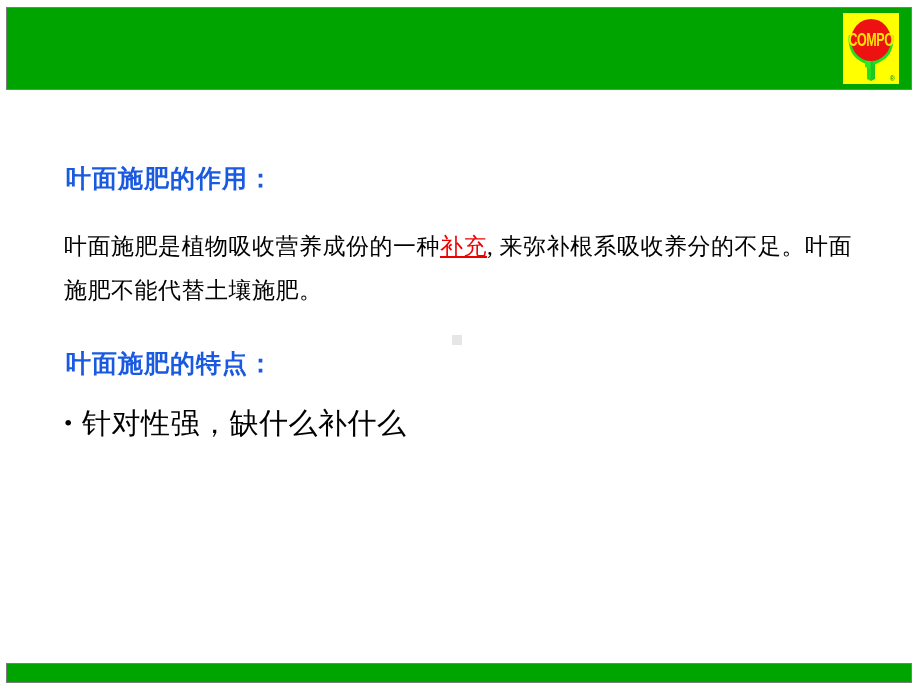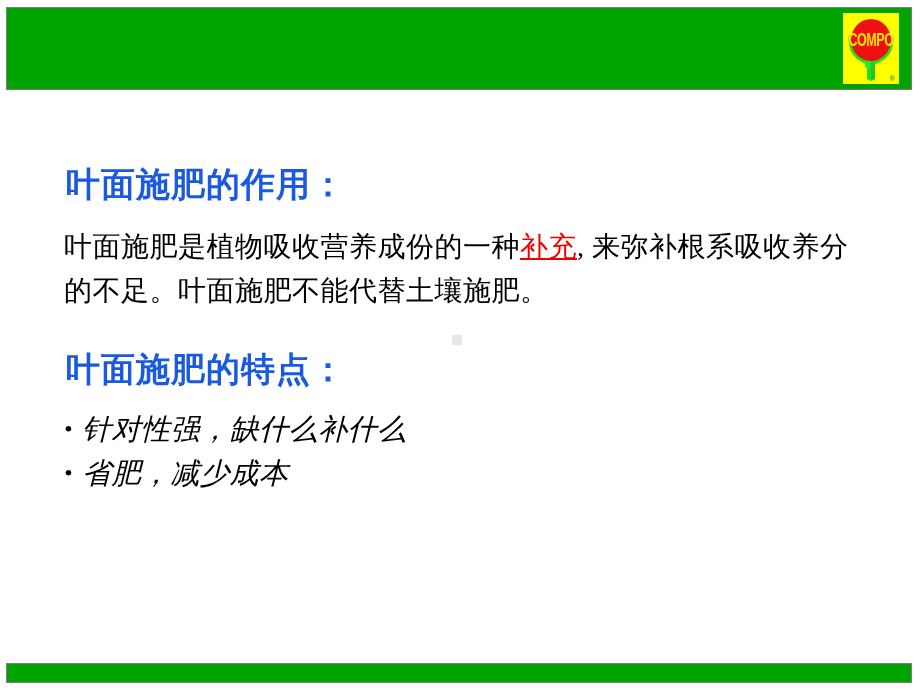--- a/index.html
+++ b/index.html
@@ -106,34 +106,34 @@
     top: 90px;
     width: 920px;
     height: 570px;
   }
 
   .heading {
     position: absolute;
     color: #1a5ae0;
     font-family: "DejaVu Sans", sans-serif;
     font-weight: bold;
-    font-size: 34px;
+    font-size: 25px;
     letter-spacing: 1px;
     white-space: nowrap;
   }
   .heading-1 { left: 66px; top: 72px; }
   .heading-2 { left: 66px; top: 257px; }
 
   .para {
     position: absolute;
     left: 64px;
     top: 135px;
     width: 800px;
     font-family: "Liberation Serif", serif;
-    font-size: 28px;
+    font-size: 23px;
     line-height: 44px;
     color: #000000;
     letter-spacing: 0.5px;
   }
   .emph {
     color: #ee0000;
     text-decoration: underline;
     text-decoration-color: #ee0000;
   }
 
@@ -142,23 +142,22 @@
     left: 64px;
     top: 317px;
     width: 820px;
     font-family: "Liberation Serif", serif;
     font-size: 29px;
     color: #000000;
     letter-spacing: 0.5px;
   }
   .bullets .bullet-row {
     display: block;
-    line-height: 44px;
+    line-height: 32px;
     white-space: nowrap;
-    font-style: italic;
   }
   .bullets .dot {
     display: inline-block;
     width: 18px;
     text-align: left;
     font-size: 24px;
     vertical-align: 2px;
   }
 
   .artifact {
@@ -201,20 +200,19 @@
     <div class="para">
       <span>叶面施肥是植物吸收营养成份的一种</span><span class="emph">补充</span><span>, 来弥补根系吸收养分的不足。叶面施肥不能代替土壤施肥。</span>
     </div>
 
     <div class="artifact"></div>
 
     <div class="heading heading-2">叶面施肥的特点：</div>
 
     <div class="bullets">
       <span class="bullet-row"><span class="dot">•</span><span>针对性强，缺什么补什么</span></span>
-      <span class="bullet-row"><span class="dot">•</span><span>省肥，减少成本</span></span>
     </div>
 
   </div>
 
   <div class="bottom-bar"></div>
 
 </div>
 
 </body></html>

